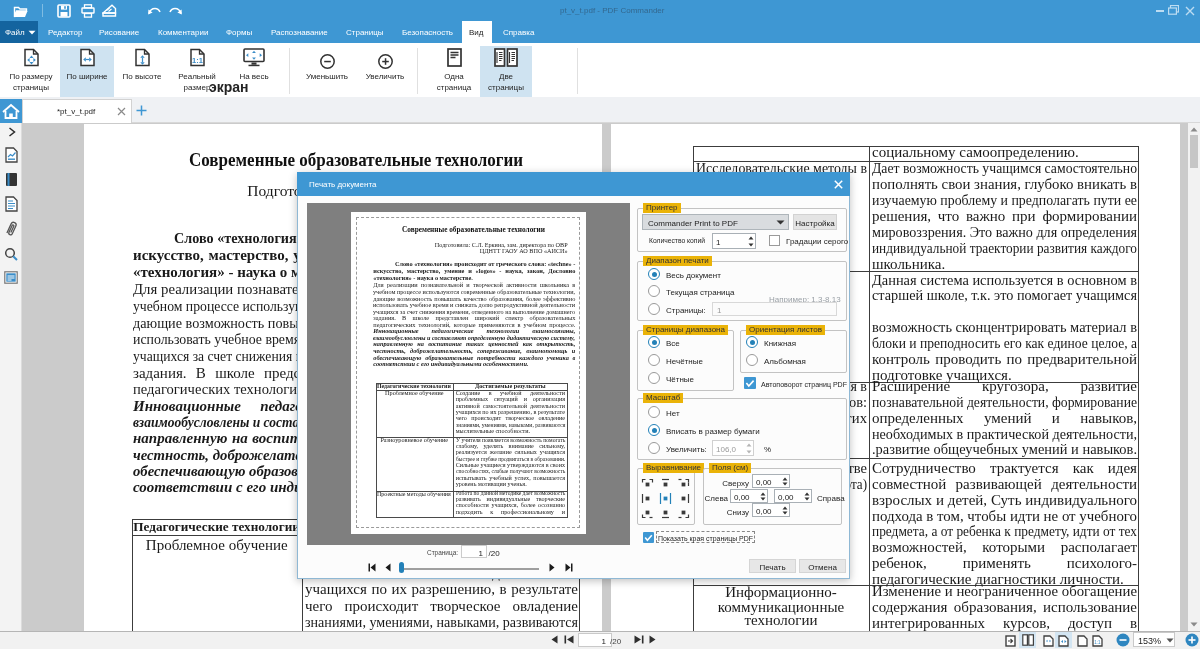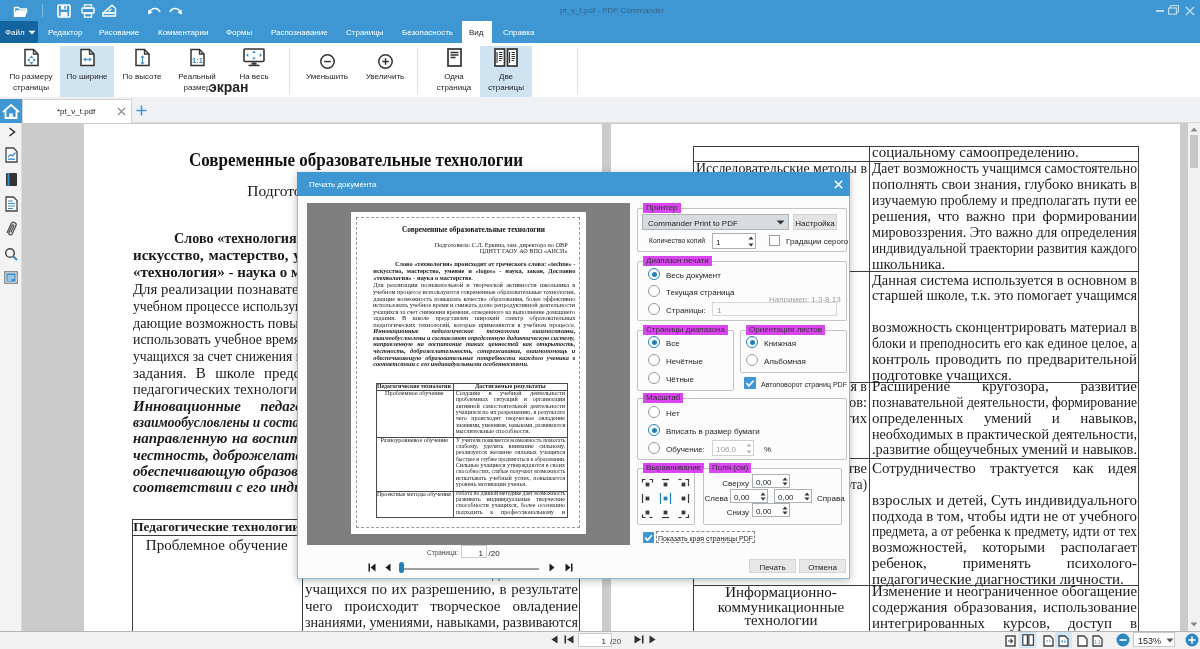--- a/index.html
+++ b/index.html
@@ -1,20 +1,20 @@
 <!DOCTYPE html>
 <html><head><meta charset="utf-8"><style>
 * { margin:0; padding:0; box-sizing:border-box; }
 html,body { width:1200px; height:649px; overflow:hidden; }
 body { font-family:"Liberation Sans", sans-serif; position:relative; background:#cbcbcb; }
 .abs { position:absolute; }
 .tl { position:absolute; font-family:"Liberation Serif", serif; white-space:nowrap; }
 .ui { position:absolute; font-family:"Liberation Sans", sans-serif; white-space:nowrap; }
 .fs { position:absolute; border:1px solid #c3c3c3; border-radius:2px; }
-.fslabel { position:absolute; font-size:8px; color:#333; background:#d946ef; padding:0 3px; line-height:10px; }
+.fslabel { position:absolute; font-size:8px; color:#333; background:#eab308; padding:0 3px; line-height:10px; }
 </style></head><body>
 <div class="abs" style="left:0;top:0;width:1200px;height:43px;background:#3e97d3"></div>
 <svg style="position:absolute;left:13px;top:4px;" width="16" height="14" viewBox="0 0 16 14">
     <path d="M1.5 3.5 h4 l1.5 1.5 h6.5 v2 h-10 l-2 6 z" fill="none" stroke="#fff" stroke-width="1.4"></path>
     <path d="M3.5 7 h11 l-2.5 6 h-10.5 z" fill="#fff"></path>
   </svg>
 <div class="abs" style="left:42px;top:4px;width:1px;height:13px;background:#7fbce2"></div>
 <svg style="position:absolute;left:57px;top:4px;" width="14" height="14" viewBox="0 0 14 14">
     <rect x="1" y="1" width="12" height="12" rx="1" fill="none" stroke="#fff" stroke-width="1.6"></rect>
     <rect x="4" y="1.6" width="6" height="4" fill="#fff"></rect>
@@ -241,20 +241,21 @@
     <div class="tl" style="top:196.2px;font-size:15px;line-height:15px;color:#1a1a1a;left:261px;width:275.4px;transform:scaleX(0.9623);transform-origin:0 0;">возможность сконцентрировать материал в</div>
     <div class="tl" style="top:212.1px;font-size:15px;line-height:15px;color:#1a1a1a;left:261px;width:293.1px;transform:scaleX(0.9042);transform-origin:0 0;">блоки и преподносить его как единое целое, а</div>
     <div class="tl" style="top:228.0px;font-size:15px;line-height:15px;color:#1a1a1a;left:261px;width:267px;word-spacing:1.46px;">контроль проводить по предварительной</div>
     <div class="tl" style="top:243.9px;font-size:15px;line-height:15px;color:#1a1a1a;left:261px;">подготовке учащихся.</div>
     <div class="tl" style="top:254.8px;font-size:15px;line-height:15px;color:#1a1a1a;left:261px;width:267px;word-spacing:28.17px;">Расширение кругозора, развитие</div>
     <div class="tl" style="top:270.7px;font-size:15px;line-height:15px;color:#1a1a1a;left:261px;width:290.8px;transform:scaleX(0.9114);transform-origin:0 0;">познавательной деятельности, формирование</div>
     <div class="tl" style="top:286.6px;font-size:15px;line-height:15px;color:#1a1a1a;left:261px;width:267px;word-spacing:16.64px;">определенных умений и навыков,</div>
     <div class="tl" style="top:302.5px;font-size:15px;line-height:15px;color:#1a1a1a;left:261px;width:281.1px;transform:scaleX(0.9428);transform-origin:0 0;">необходимых в практической деятельности,</div>
     <div class="tl" style="top:318.4px;font-size:15px;line-height:15px;color:#1a1a1a;left:261px;width:275.4px;transform:scaleX(0.9624);transform-origin:0 0;">.развитие общеучебных умений и навыков.</div>
     <div class="tl" style="top:336.8px;font-size:15px;line-height:15px;color:#1a1a1a;left:261px;width:267px;word-spacing:10.36px;">Сотрудничество трактуется как идея</div>
+    <div class="tl" style="top:352.7px;font-size:15px;line-height:15px;color:#1a1a1a;left:261px;width:267px;word-spacing:5.59px;">совместной развивающей деятельности</div>
     <div class="tl" style="top:368.6px;font-size:15px;line-height:15px;color:#1a1a1a;left:261px;width:267px;word-spacing:0.10px;">взрослых и детей, Суть индивидуального</div>
     <div class="tl" style="top:384.5px;font-size:15px;line-height:15px;color:#1a1a1a;left:261px;width:267.2px;transform:scaleX(0.9918);transform-origin:0 0;">подхода в том, чтобы идти не от учебного</div>
     <div class="tl" style="top:400.4px;font-size:15px;line-height:15px;color:#1a1a1a;left:261px;width:297.2px;transform:scaleX(0.8916);transform-origin:0 0;">предмета, а от ребенка к предмету, идти от тех</div>
     <div class="tl" style="top:416.3px;font-size:15px;line-height:15px;color:#1a1a1a;left:261px;width:267px;word-spacing:11.84px;">возможностей, которыми располагает</div>
     <div class="tl" style="top:432.2px;font-size:15px;line-height:15px;color:#1a1a1a;left:261px;width:267px;word-spacing:32.23px;">ребенок, применять психолого-</div>
     <div class="tl" style="top:448.1px;font-size:15px;line-height:15px;color:#1a1a1a;left:261px;">педагогические диагностики личности.</div>
     <div class="tl" style="top:460.4px;font-size:15px;line-height:15px;color:#1a1a1a;left:261px;width:268.9px;transform:scaleX(0.9856);transform-origin:0 0;">Изменение и неограниченное обогащение</div>
     <div class="tl" style="top:492.2px;font-size:15px;line-height:15px;color:#1a1a1a;left:261px;width:267px;word-spacing:14.14px;">интегрированных курсов, доступ в</div>
     <div class="tl" style="top:476.3px;font-size:15px;line-height:15px;color:#1a1a1a;left:261px;width:267px;word-spacing:2.60px;">содержания образования, использование</div>
     <div class="tl" style="top:37.4px;font-size:15px;line-height:15px;color:#1a1a1a;left:84.5px;width:184.4px;transform:scaleX(0.9272);transform-origin:0 0;">Исследовательские методы в</div>
@@ -468,21 +469,21 @@
     </svg>
 <div class="ui" style="top:206px;font-size:8px;line-height:11px;color:#242424;left:463px;width:97.7px;transform:scaleX(0.8804);transform-origin:0 0;">Автоповорот страниц PDF</div>
 <div class="fs" style="left:339px;top:225px;width:210px;height:62px"></div>
     <div class="fslabel" style="left:345px;top:220px">Масштаб</div>
 <div class="abs" style="left:350px;top:233px;width:12px;height:12px;border-radius:50%;border:1px solid #9a9a9a;background:#fff"></div>
 <div class="ui" style="top:234.5px;font-size:8px;line-height:11px;color:#242424;left:368px;">Нет</div>
 <div class="abs" style="left:350px;top:251px;width:12px;height:12px;border-radius:50%;border:1px solid #2381b8;background:#fff"></div>
     <div class="abs" style="left:353.5px;top:254.5px;width:5px;height:5px;border-radius:50%;background:#2381b8"></div>
 <div class="ui" style="top:252.5px;font-size:8px;line-height:11px;color:#242424;left:368px;">Вписать в размер бумаги</div>
 <div class="abs" style="left:350px;top:269px;width:12px;height:12px;border-radius:50%;border:1px solid #9a9a9a;background:#fff"></div>
-<div class="ui" style="top:270.5px;font-size:8px;line-height:11px;color:#242424;left:368px;">Обучение:</div>
+<div class="ui" style="top:270.5px;font-size:8px;line-height:11px;color:#242424;left:368px;">Увеличить:</div>
 <div class="abs" style="left:414px;top:267px;width:42px;height:16px;background:#fff;border:1px solid #d0d0d0"></div>
     <div class="ui" style="top:270.5px;font-size:8px;line-height:11px;color:#9a9a9a;left:418px;">106,0</div>
     <svg style="position:absolute;left:447.5px;top:269.5px;" width="6" height="4" viewBox="0 0 6 4">
       <path d="M3 0.5 L0.5 3.5 h5 z" fill="#b5b5b5"></path>
     </svg>
     <svg style="position:absolute;left:447.5px;top:276.5px;" width="6" height="4" viewBox="0 0 6 4">
       <path d="M3 3.5 L0.5 0.5 h5 z" fill="#b5b5b5"></path>
     </svg>
 <div class="ui" style="top:270.5px;font-size:8px;line-height:11px;color:#242424;left:466px;">%</div>
 <div class="fs" style="left:339px;top:295px;width:58px;height:57px"></div>

